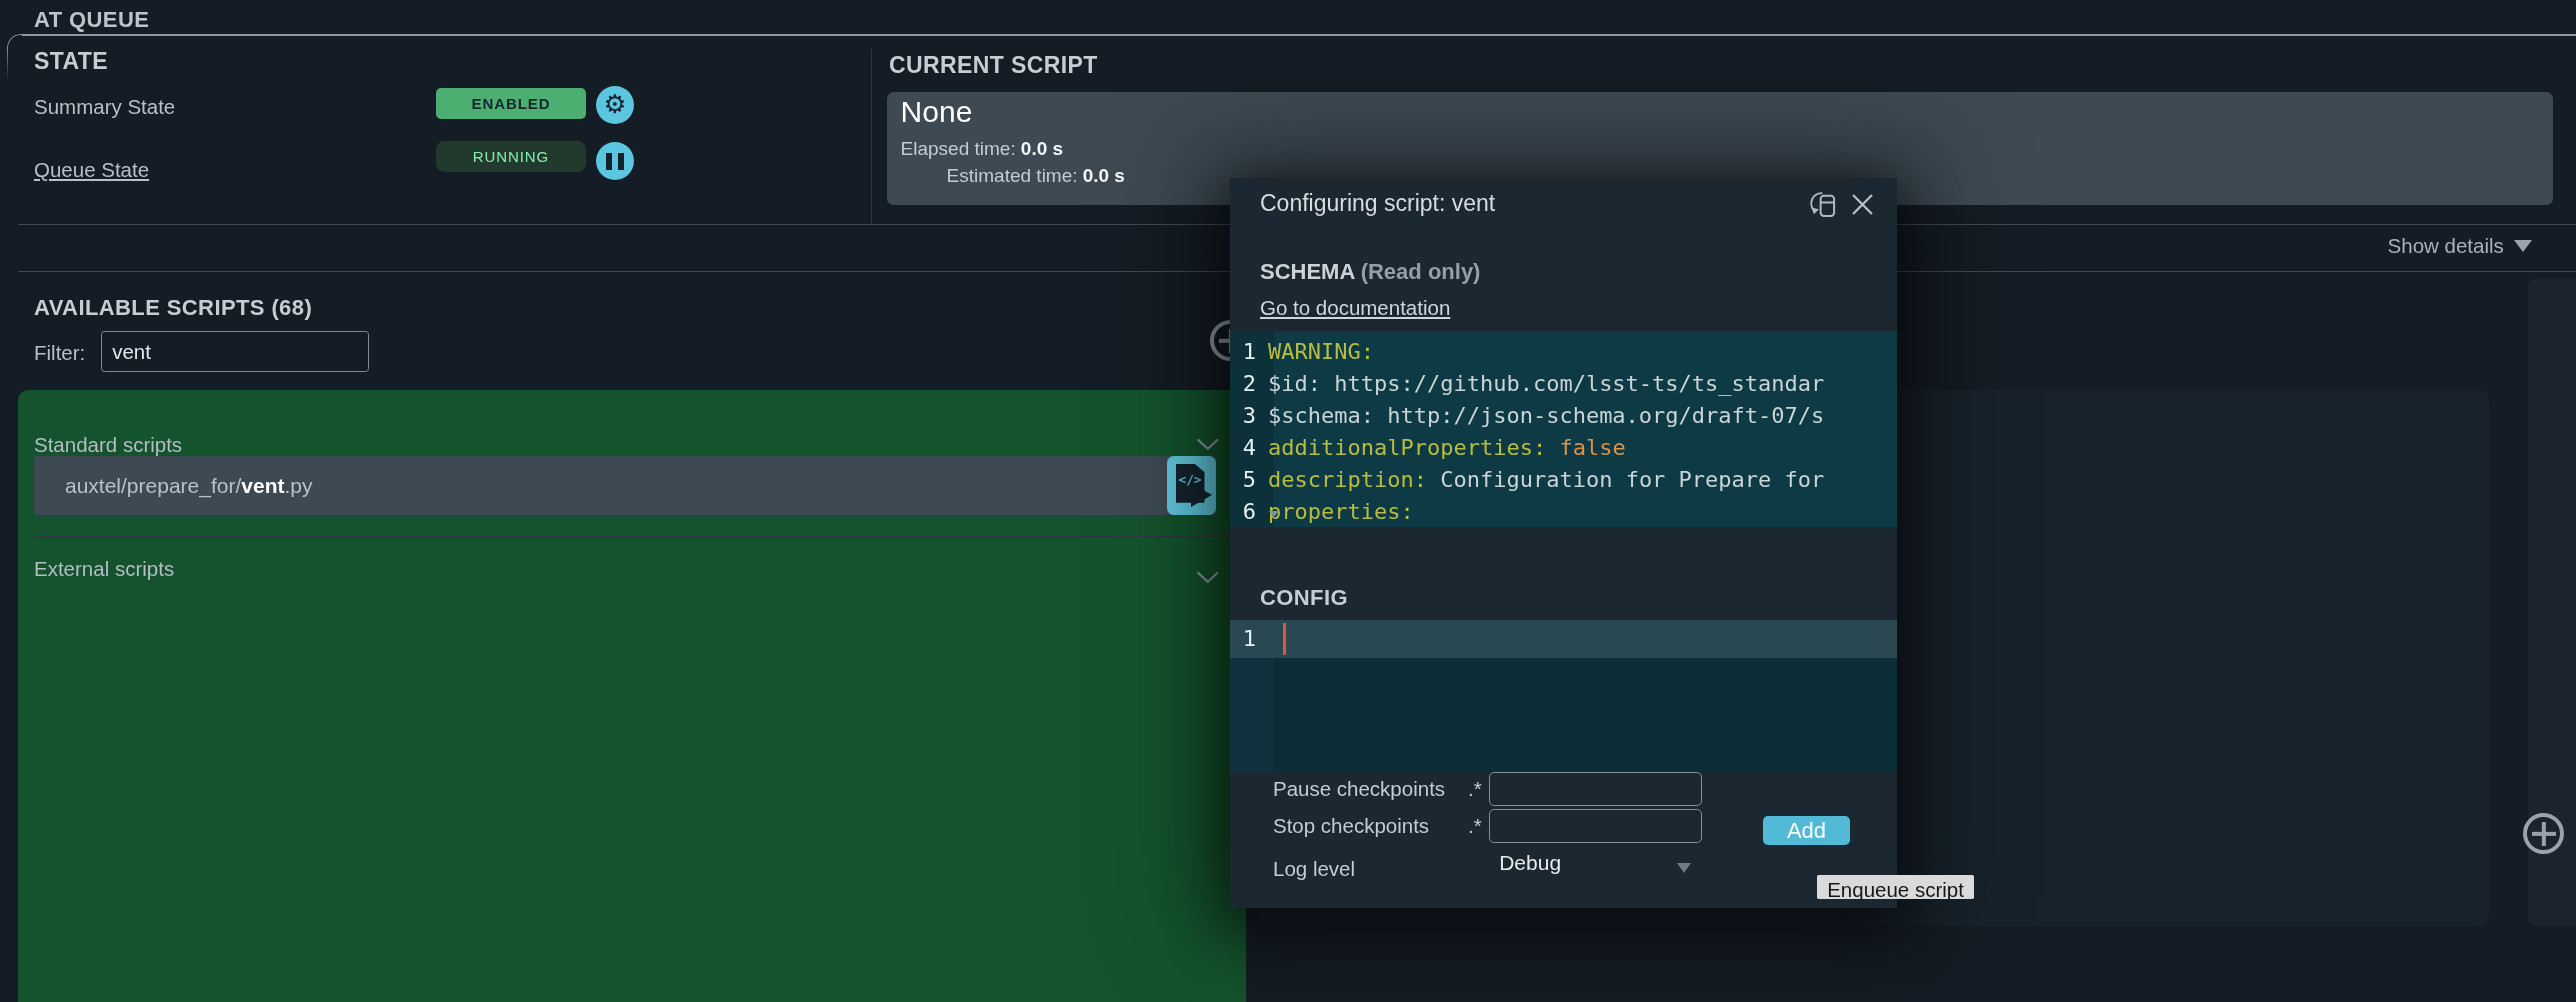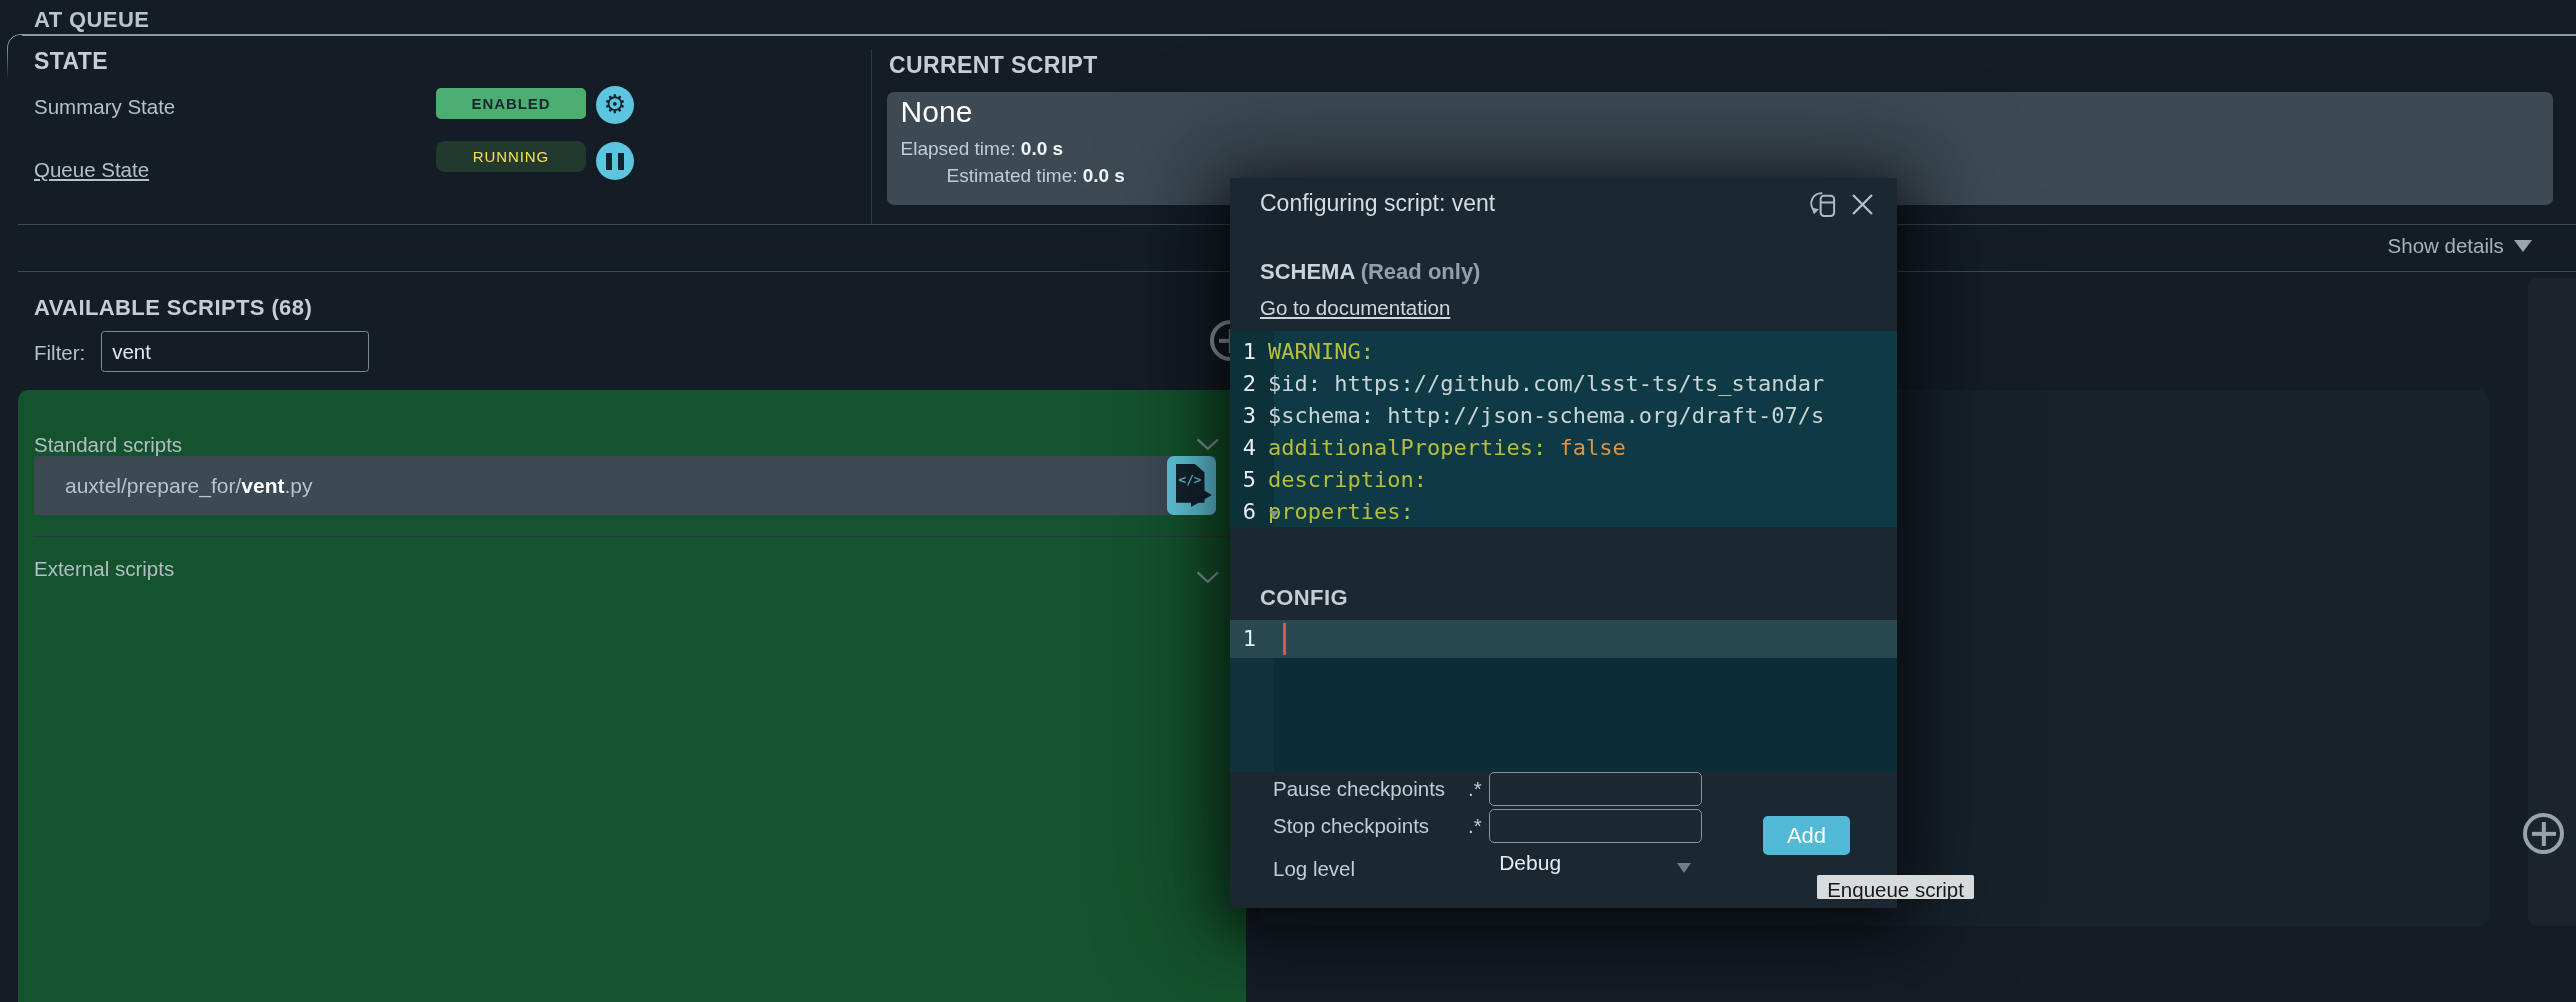--- a/index.html
+++ b/index.html
@@ -19,21 +19,21 @@
     -webkit-mask-image:linear-gradient(180deg,#000 0%,#000 20%,transparent 85%);
     mask-image:linear-gradient(180deg,#000 0%,#000 20%,transparent 85%); }
 
   
   .sec-heading { font-size:23px; font-weight:bold; color:#c7ced3; letter-spacing:0.4px; }
   .state-heading { left:34px; top:48px; }
   .state-label { font-size:20.5px; color:#b6c0c7; }
   .badge { width:150px; height:31px; display:flex; align-items:center; justify-content:center;
     font-size:15px; letter-spacing:0.9px; }
   .badge-enabled { left:436px; top:88px; background:#4caf71; color:#17262f; font-weight:bold; border-radius:5.1px; }
-  .badge-running { left:436px; top:141px; background:#22392e; color:#fde047; border-radius:8.5px; }
+  .badge-running { left:436px; top:141px; background:#22392e; color:#86efac; border-radius:8.5px; }
   .round-btn { width:38px; height:38px; border-radius:50%; background:#5cc6e0; border:none;
     display:flex; align-items:center; justify-content:center; cursor:pointer; }
   .gear-glyph { font-family:"DejaVu Sans", sans-serif; font-size:25.6px; color:#12222c; line-height:1; }
   .pause-bars { display:flex; gap:5.1px; }
   .pause-bars i { display:block; width:6px; height:17px; background:#12222c; }
 
   .vdiv { left:871px; top:49px; width:0.9px; height:175px; background:#2c3944; }
 
   
   .cs-heading { left:889px; top:52px; }
@@ -115,21 +115,21 @@
   .active-line { position:absolute; left:0; top:0; width:100%; height:38px; background:#2a4852; }
   .cfg-ln { position:absolute; left:0; top:0; width:38px; text-align:right; padding-right:12px;
     line-height:38px; font-size:22px; color:#dff0f6; }
   .caret { position:absolute; left:53px; top:2.6px; width:3.4px; height:32px; background:#dd5549; }
 
   .form-label { position:absolute; font-size:20.5px; color:#c3ccd2; }
   .form-pattern { position:absolute; font-size:20.5px; color:#c3ccd2; }
   .cfg-input { position:absolute; left:259px; width:213px; height:34px; background:transparent;
     border:0.9px solid #87929b; border-radius:5.1px; color:#e6edf0; font-size:20.5px; padding:0 8.5px;
     font-family:"Liberation Sans", sans-serif; }
-  .add-btn { position:absolute; left:533px; top:638px; width:87px; height:39px; background:#52bad6;
+  .add-btn { position:absolute; left:533px; top:638px; width:87px; height:29px; background:#52bad6;
     border:none; border-radius:5.1px; color:#fafdfe; font-size:22px; cursor:pointer;
     font-family:"Liberation Sans", sans-serif; }
   .loglevel-select { position:absolute; left:259px; top:673px; width:218px; height:32px; cursor:pointer; }
   .loglevel-value { position:absolute; left:10.2px; top:0; font-size:21px; color:#e6edf0; }
   .select-caret { position:absolute; left:188px; top:12px; width:0; height:0;
     border-left:7.7px solid transparent; border-right:7.7px solid transparent; border-top:10.2px solid #6f7d86; }
 
   .tooltip { left:1817px; top:875px; height:24px; padding:0 10.2px; background:#d8dadb; color:#15181a;
     font-size:20.5px; line-height:29px; z-index:20; border-radius:1.7px; }
 
@@ -258,21 +258,21 @@
       <div class="sline">
         <span class="ln">2</span><span class="tok-key"></span><span class="tok-plain">$id: https://github.com/lsst-ts/ts_standar</span>
       </div>
       <div class="sline">
         <span class="ln">3</span><span class="tok-key"></span><span class="tok-plain">$schema: http://json-schema.org/draft-07/s</span>
       </div>
       <div class="sline">
         <span class="ln">4</span><span class="tok-key">additionalProperties:</span><span class="tok-bool"> false</span>
       </div>
       <div class="sline">
-        <span class="ln">5</span><span class="tok-key">description:</span>
+        <span class="ln">5</span><span class="tok-key">description:</span><span class="tok-plain"> Configuration for Prepare for</span>
       </div>
       <div class="sline">
         <span class="ln">6</span><span class="fold"></span><span class="tok-key">properties:</span>
       </div>
     </div>
 
     <div class="abs sec-heading config-heading">CONFIG</div>
 
     <div class="abs code-editor config-editor">
       <div class="cfg-gutter"></div>

